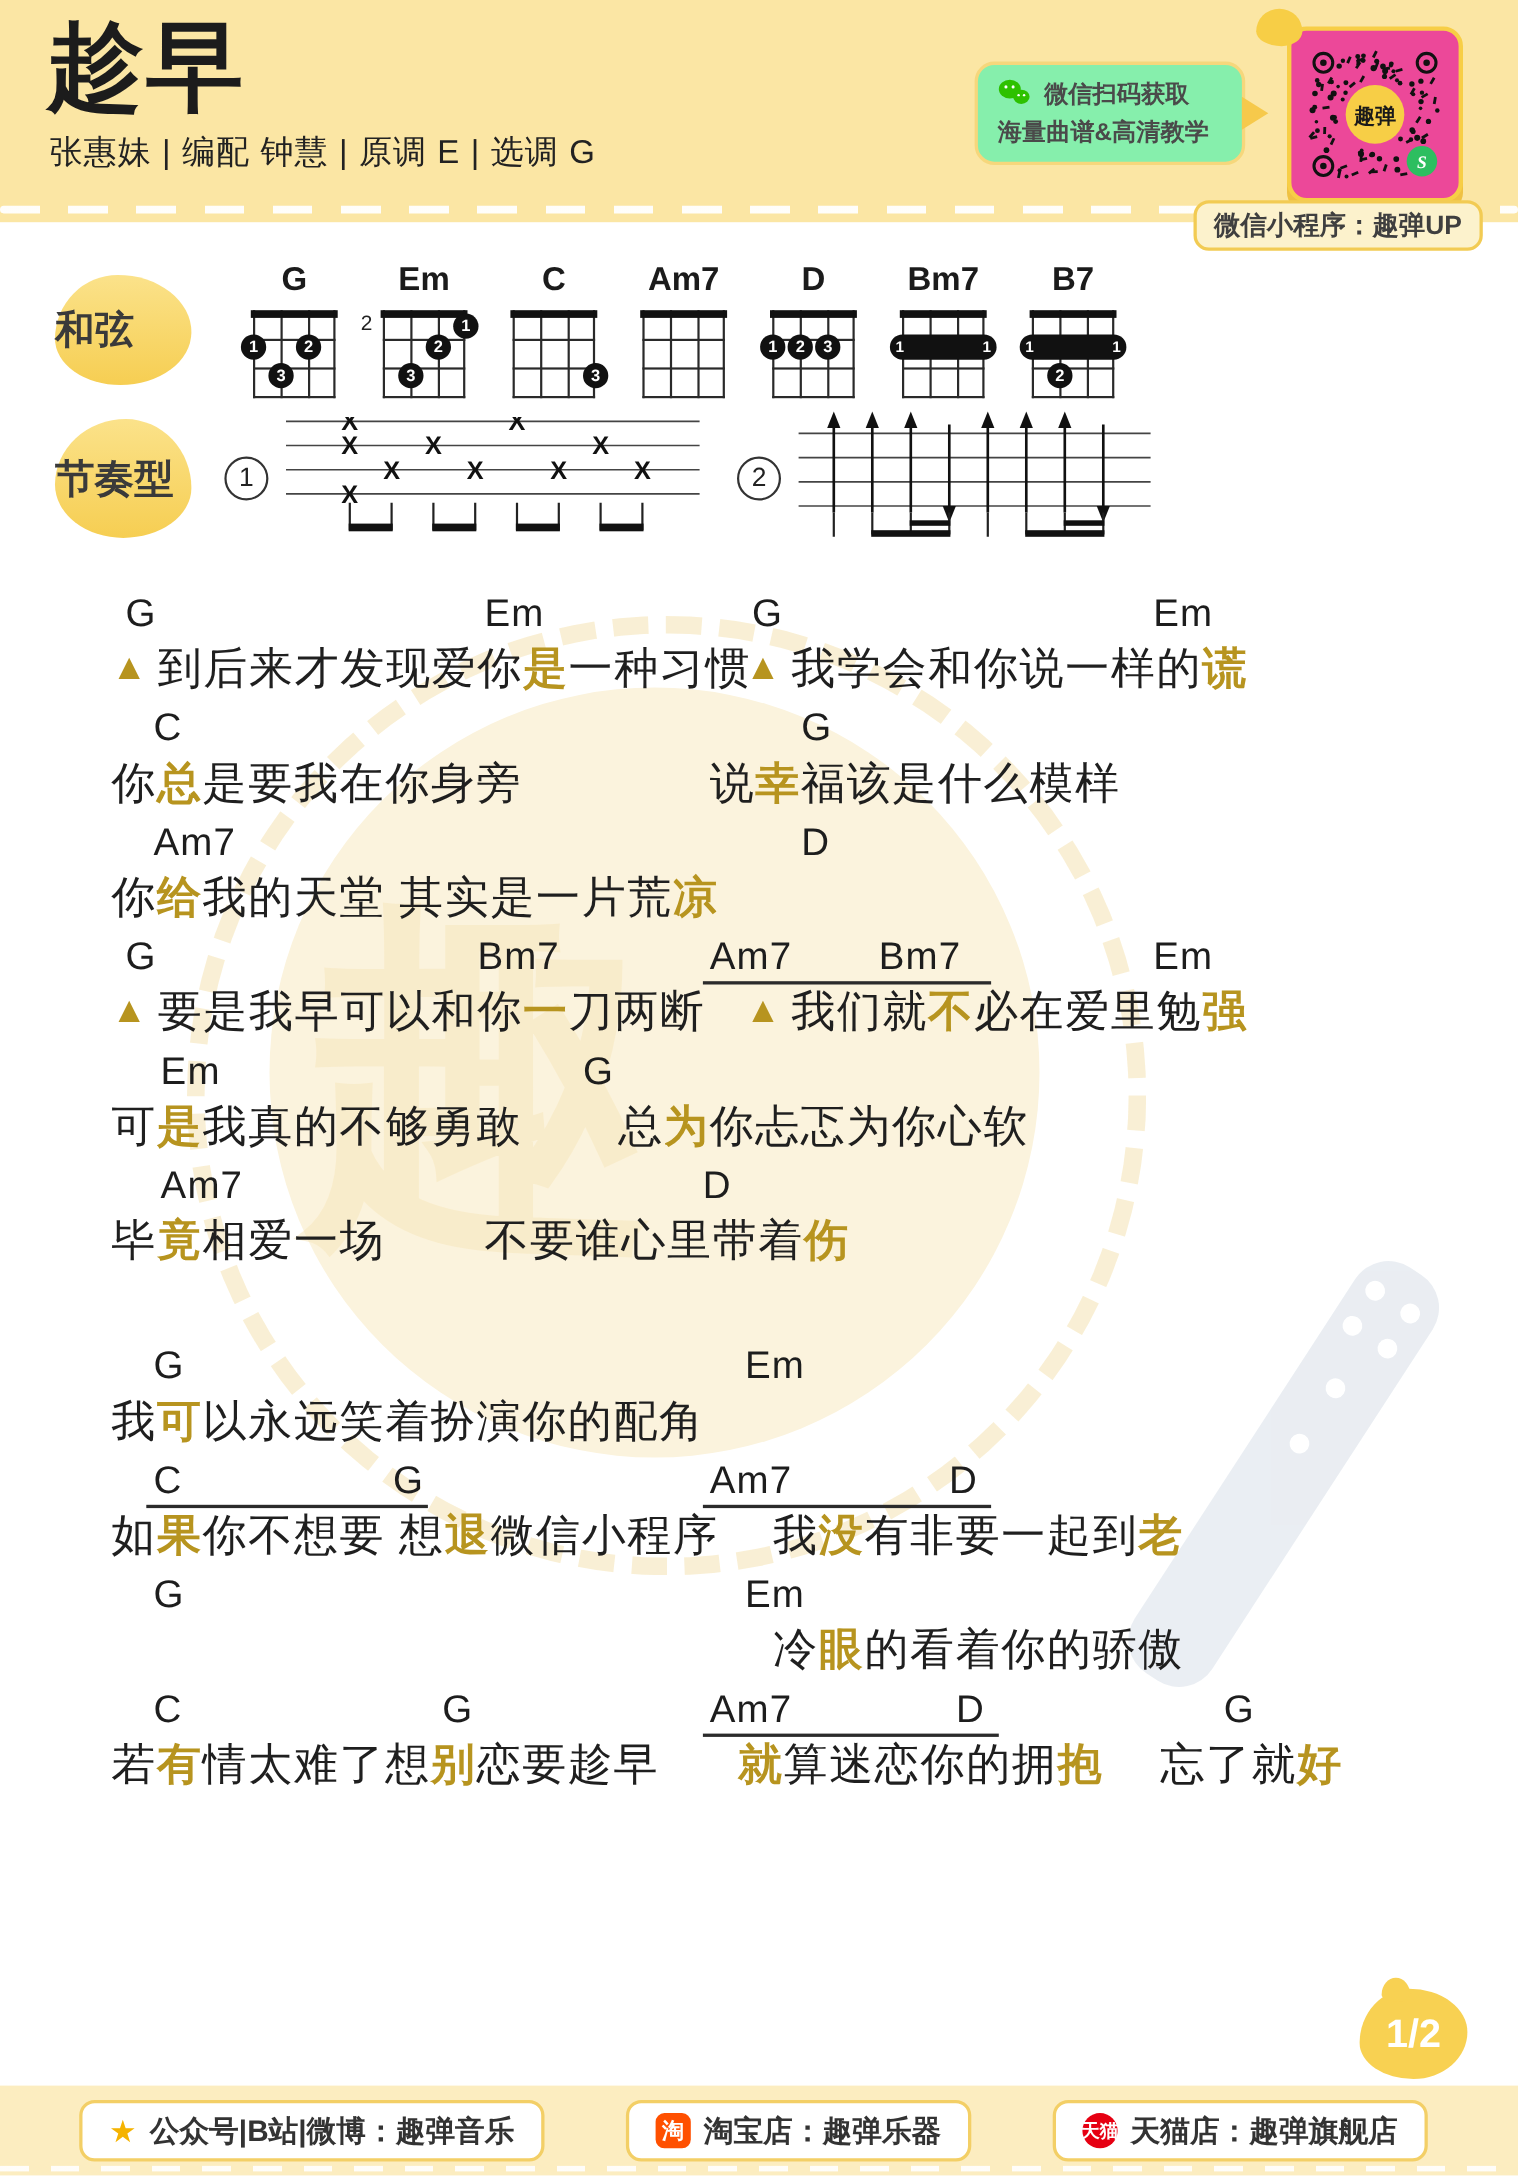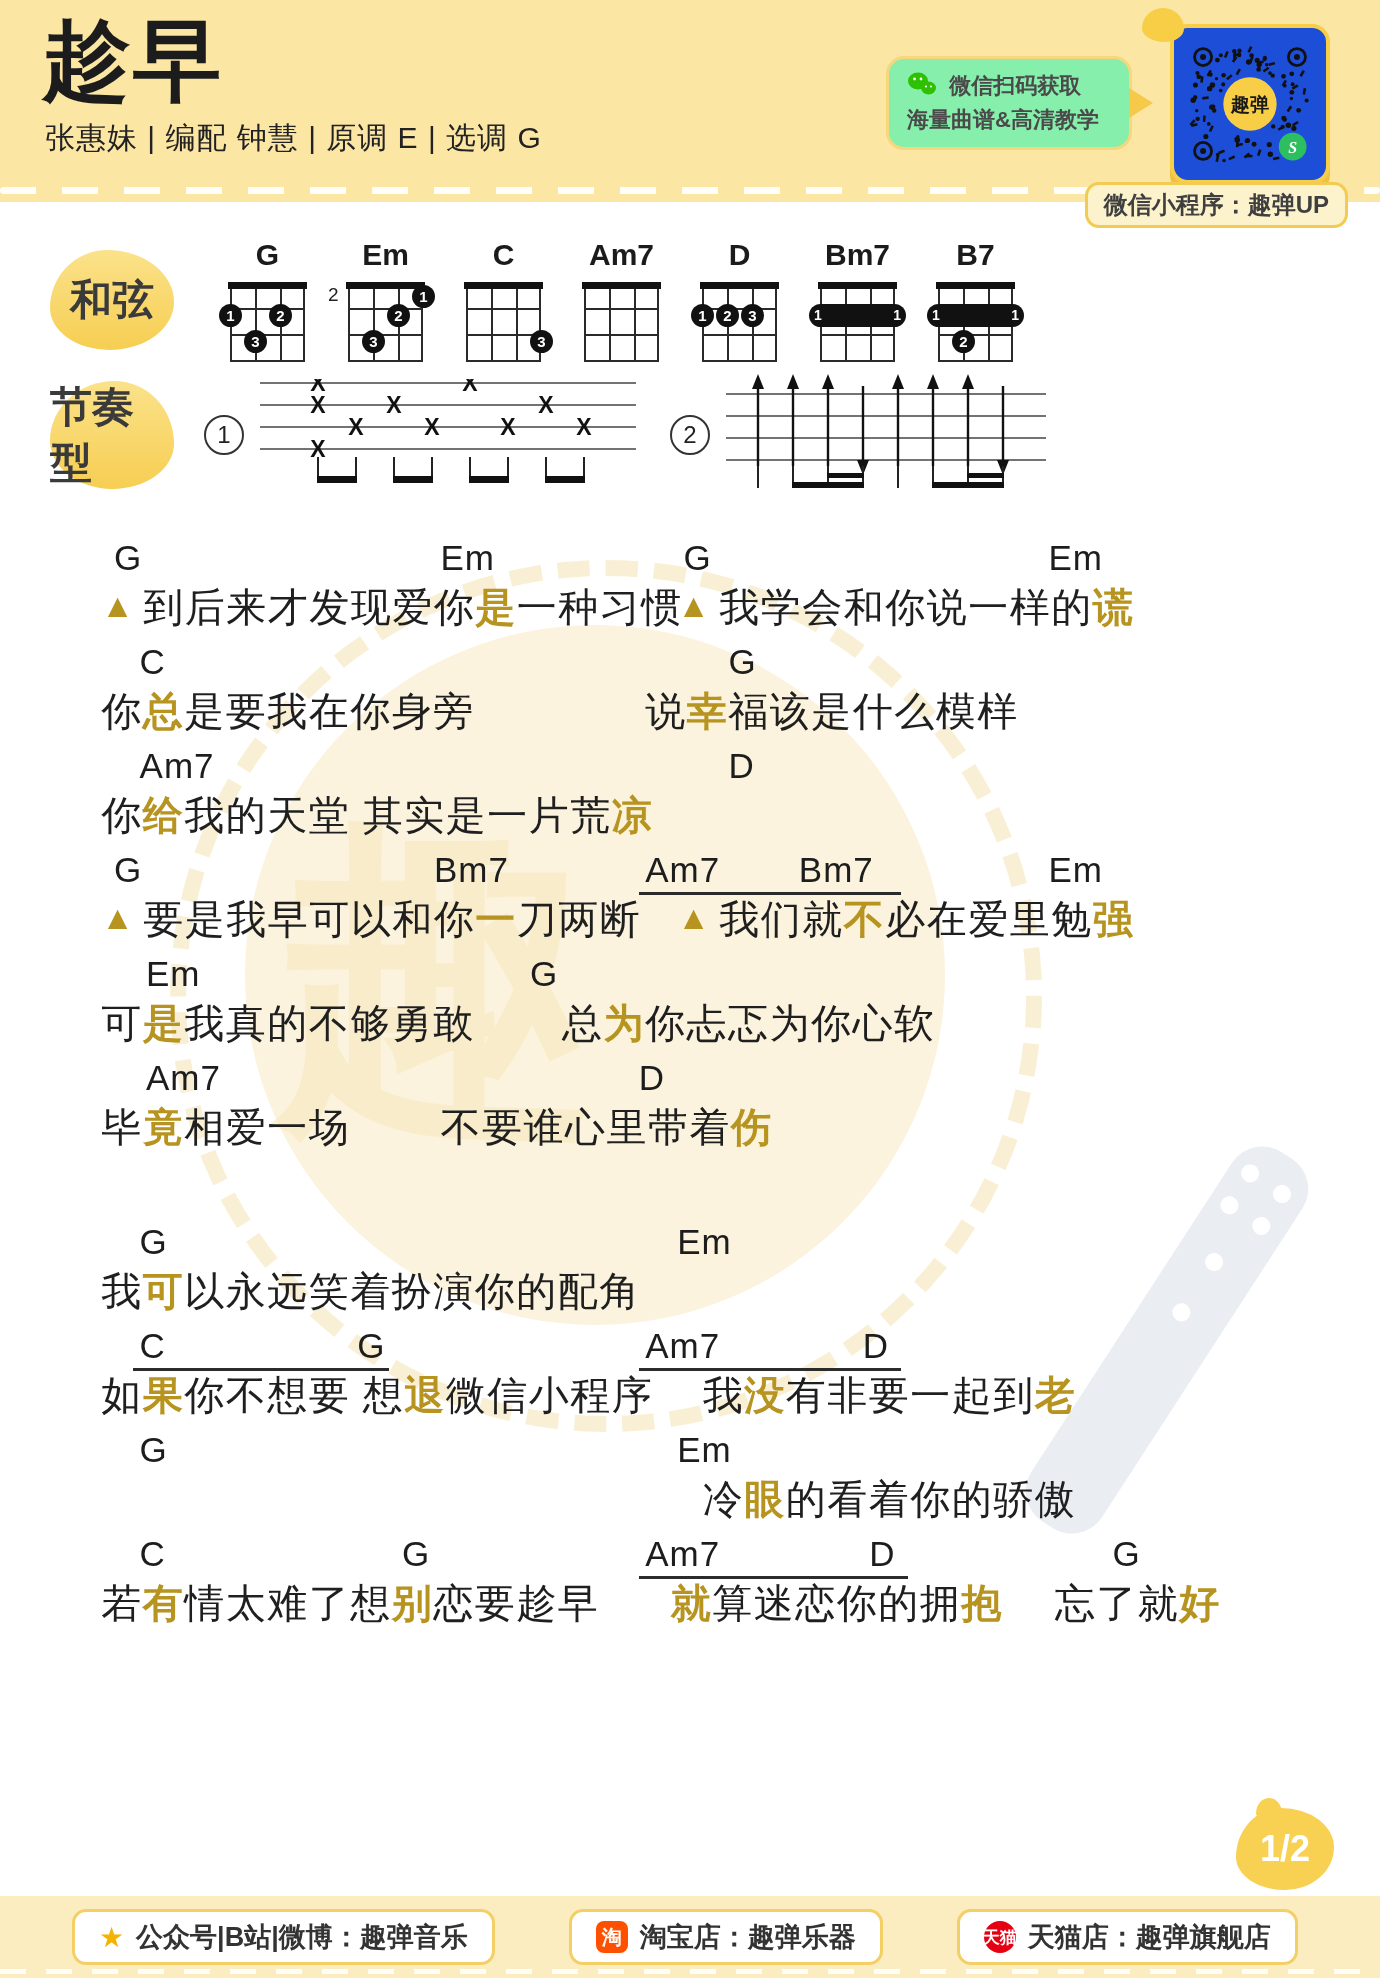--- a/index.html
+++ b/index.html
@@ -13,41 +13,41 @@
   .title{position:absolute;left:42px;top:2px;font-size:88px;font-weight:700;color:#1c1c1c;letter-spacing:3px;}
   .subtitle{position:absolute;left:45px;top:118px;font-size:30px;font-weight:500;color:#222;letter-spacing:1px;}
 
   .promo{position:absolute;right:248px;top:56px;background:#86efac;border:3px solid #F6D77C;border-radius:18px;
     padding:12px 30px 12px 18px;line-height:30px;}
   .promo .ptxt{font-size:22px;color:#4a4a4a;font-weight:600;white-space:nowrap;}
   .promo .wechat{display:inline-block;vertical-align:-4px;margin-right:6px;}
   .promo .arrow{position:absolute;right:-24px;top:50%;margin-top:-15px;width:0;height:0;
     border-left:24px solid #F6C94B;border-top:15px solid transparent;border-bottom:15px solid transparent;}
 
-  .qrcard{position:absolute;right:50px;top:24px;width:152px;height:152px;background:#1d4ed8;border-radius:18px;
+  .qrcard{position:absolute;right:50px;top:24px;width:152px;height:152px;background:#ec4899;border-radius:18px;
     border:4px solid #F7CE46;box-shadow:0 9px 0 #EFC143;display:flex;align-items:center;justify-content:center;margin-left:18px;}
   .qrblob{position:absolute;right:196px;top:8px;width:42px;height:34px;background:#F7CE46;
     border-radius:50% 50% 45% 55%/60% 60% 40% 40%;z-index:1;}
   .badge{position:absolute;right:32px;top:182px;background:#FCF2CC;border:3px solid #F2CB53;border-radius:14px;
     padding:4px 16px;font-size:24px;color:#3f3f3f;font-weight:600;z-index:6;white-space:nowrap;}
 
   
   .wm{position:absolute;z-index:0;}
   .wm-ring{left:170px;top:560px;width:840px;height:840px;border:16px dashed #F8ECCB;border-radius:50%;opacity:.8;}
   .wm-disc{left:245px;top:625px;width:700px;height:700px;background:#FBF3DD;border-radius:50%;}
   .wm-ghost{left:270px;top:760px;font-size:330px;font-weight:700;color:#F7E6BB;opacity:.5;letter-spacing:30px;}
   .wm-uke{left:1125px;top:1120px;width:84px;height:440px;background:#E9EDF2;border-radius:36px;transform:rotate(33deg);opacity:.95;}
   .wm-uke .peg{position:absolute;width:18px;height:18px;background:#fff;border-radius:50%;}
 
   
   .main{position:absolute;left:0;top:202px;right:0;z-index:1;padding:0 50px;}
 
   .blob{width:124px;height:100px;background:linear-gradient(180deg,#FBE28A,#F6CE52);
-    border-radius:46% 54% 52% 48%/58% 52% 48% 42%;display:flex;align-items:center;justify-content:center;
-    font-size:42px;font-weight:700;color:#3a3a3a;flex:0 0 auto;}
+    border-radius:46% 54% 52% 48%/58% 52% 48% 42%;display:flex;align-items:center;justify-content:flex-start;
+    font-size:36px;font-weight:700;color:#3a3a3a;flex:0 0 auto;}
   .sec{display:flex;align-items:center;}
   .sec-chords{margin-top:36px;}
   .sec-rhythm{margin-top:10px;}
 
   
   .diagrams{display:flex;margin-left:56px;align-items:flex-end;}
   .chord{margin-right:43px;text-align:center;}
   .cname{font-size:30px;font-weight:600;color:#1b1b1b;margin-bottom:10px;}
   .cgrid{position:relative;width:75px;height:80px;margin:0 auto;}
   .cgrid .vl{position:absolute;top:0;bottom:0;width:2px;background:#2a2a2a;}

